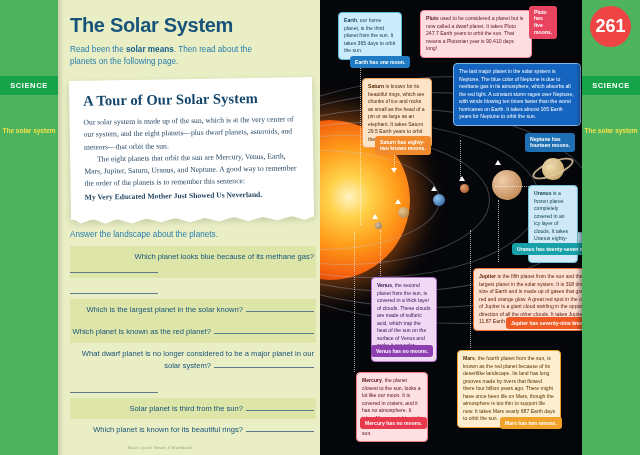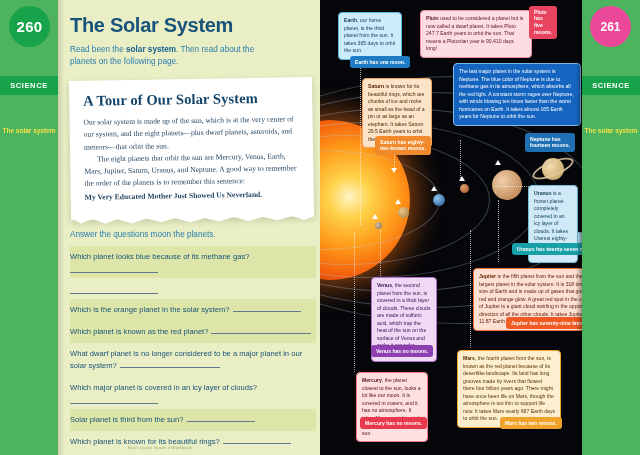--- a/index.html
+++ b/index.html
@@ -96,21 +96,21 @@
 
   .answer-prompt {
     margin-top: 12px;
     color: #2a7fae; font-size: 8.2px;
   }
 
   
   .questions { margin-top: 7px; width: 246px; }
   .q-row {
     padding: 5px 2px 5px 0;
-    color: #17537a; font-size: 7.6px; line-height: 1.55;
+    color: #17537a; font-size: 7.6px; line-height: 1.55; text-align: right;
   }
   .q-row.alt { background: #dde6a8; }
   .q-row .qtext { display: inline; }
   .rule-inline {
     display: inline-block;
     border-bottom: 1px solid #5f7a8c;
     height: 7px;
     vertical-align: baseline;
   }
   .rule-block {
@@ -137,22 +137,22 @@
     background: #4db35e;
   }
   .rail-shadow-r {
     position: absolute; top: 0; right: 58px;
     width: 6px; height: 455px;
     background: linear-gradient(to left, rgba(0,0,0,.35), rgba(0,0,0,0));
   }
   .page-bubble-r {
     position: absolute; top: 6px; right: 9px;
     width: 41px; height: 41px; border-radius: 50%;
-    background: #ec4899;
-    color: #fff; font-weight: bold; font-size: 12px;
+    background: #ef4444;
+    color: #fff; font-weight: bold; font-size: 18px;
     display: flex; align-items: center; justify-content: center;
   }
   .subject-tab-r {
     position: absolute; top: 76px; right: 0;
     width: 58px; height: 19px;
     background: #17a34a;
     color: #fff; font-size: 7.5px; font-weight: bold;
     letter-spacing: .6px;
     display: flex; align-items: center; justify-content: center;
   }
@@ -240,50 +240,49 @@
 </head>
 <body>
 
 <div class="spread">
 
   <div class="page-left">
 
     <div class="side-rail"></div>
     <div class="rail-shadow"></div>
 
-    <div class="page-bubble">260</div>
 
     <div class="subject-tab">SCIENCE</div>
 
     <div class="rail-topic">The solar system</div>
 
     <div class="left-content">
 
       <div class="page-title">The Solar System</div>
 
       <div class="page-intro">
-        <span>Read been the </span><b>solar system</b><span>. Then read about the planets on the following page.</span>
+        <span>Read been the </span><b>solar means</b><span>. Then read about the planets on the following page.</span>
       </div>
 
       <div class="article">
         <h2>A Tour of Our Solar System</h2>
         <p>Our solar system is made up of the sun, which is at the very center of our system, and the eight planets—plus dwarf planets, asteroids, and meteors—that orbit the sun.</p>
         <p class="indent">The eight planets that orbit the sun are Mercury, Venus, Earth, Mars, Jupiter, Saturn, Uranus, and Neptune. A good way to remember the order of the planets is to remember this sentence:</p>
         <p class="mnemonic">My Very Educated Mother Just Showed Us Neverland.</p>
       </div>
 
-      <div class="answer-prompt">Answer the questions moon the planets.</div>
+      <div class="answer-prompt">Answer the landscape about the planets.</div>
 
       <div class="questions">
           <div class="q-row alt"><span class="qtext">Which planet looks blue because of its methane gas?</span><span class="rule-block"></span></div>
           <div class="q-row"><span class="rule-block"></span></div>
-          <div class="q-row alt"><span class="qtext">Which is the orange planet in the solar system?</span><span class="rule-inline" style="width: 68px; margin-left: 3px;"></span></div>
+          <div class="q-row alt"><span class="qtext">Which is the largest planet in the solar known?</span><span class="rule-inline" style="width: 68px; margin-left: 3px;"></span></div>
           <div class="q-row alt"><span class="qtext">Which planet is known as the red planet?</span><span class="rule-inline" style="width: 100px; margin-left: 3px;"></span></div>
           <div class="q-row"><span class="qtext">What dwarf planet is no longer considered to be a major planet in our solar system?</span><span class="rule-inline" style="width: 100px; margin-left: 3px;"></span></div>
-          <div class="q-row"><span class="qtext">Which major planet is covered in an icy layer of clouds?</span><span class="rule-block"></span></div>
+          <div class="q-row"><span class="rule-block"></span></div>
           <div class="q-row alt"><span class="qtext">Solar planet is third from the sun?</span><span class="rule-inline" style="width: 68px; margin-left: 3px;"></span></div>
           <div class="q-row"><span class="qtext">Which planet is known for its beautiful rings?</span><span class="rule-inline" style="width: 68px; margin-left: 3px;"></span></div>
         </div>
     </div>
 
     <div class="footer-credit">Brain Quest Grade 4 Workbook</div>
   </div>
 
   <div class="page-right">
 

